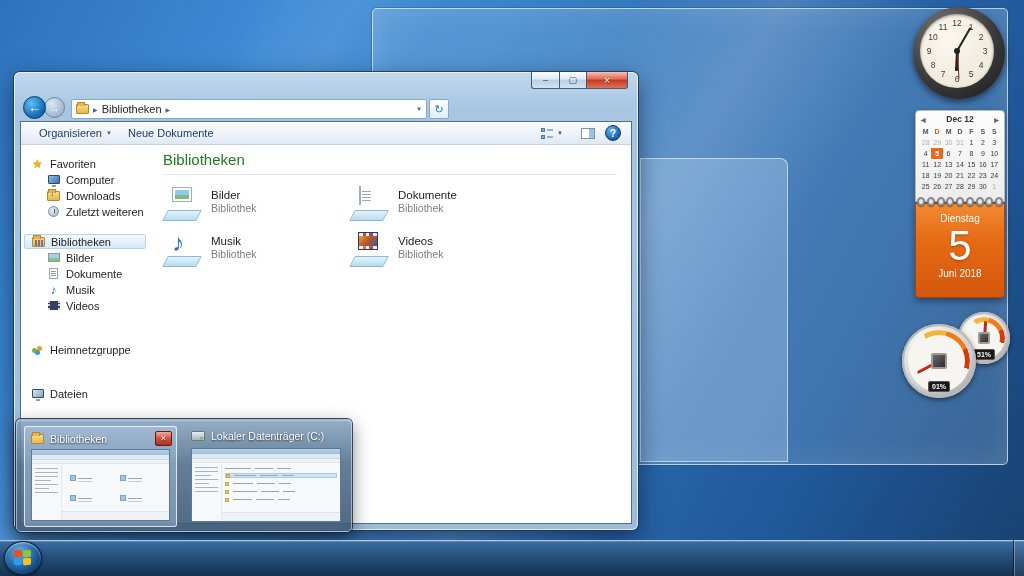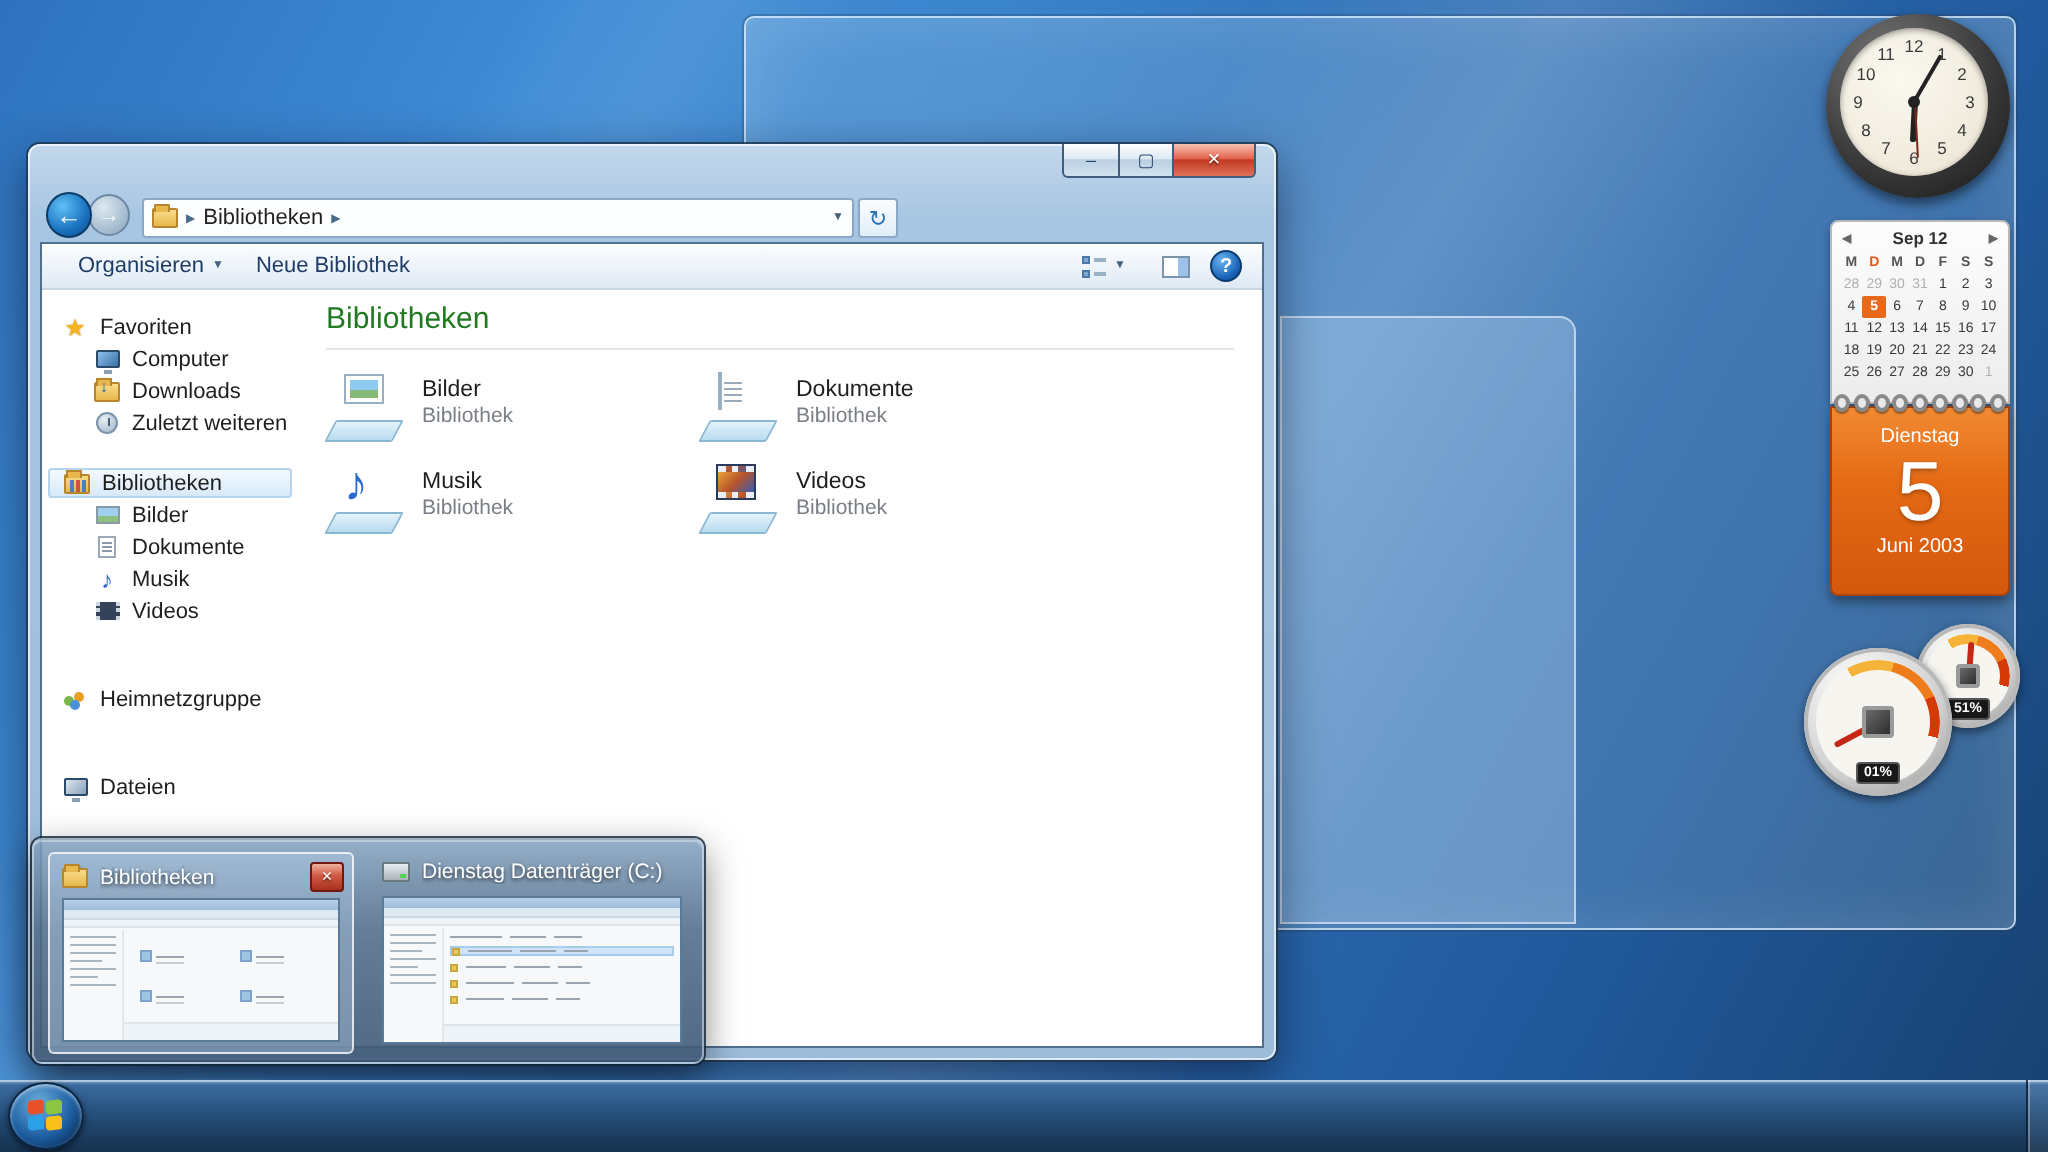--- a/index.html
+++ b/index.html
@@ -264,21 +264,21 @@
         <span>↻</span>
       </div>
 
     <div id="client">
       <div id="toolbar">
         <div class="tb-item">
           <span>Organisieren</span>
           <span class="dd">▼</span>
         </div>
         <div class="tb-item">
-          <span>Neue Bibliothek</span>
+          <span>Neue Dokumente</span>
         </div>
         <div class="tb-right">
           <div class="tb-item" style="gap:3px;">
             <span class="views-ico">
               <span class="views-row">
                   <i class="views-sq"></i>
                   <i class="views-bar"></i>
                 </span>
               <span class="views-row">
                   <i class="views-sq"></i>
@@ -456,21 +456,21 @@
       <div class="hand minute" style="transform:rotate(30deg);"></div>
       <div class="hand second" style="transform:rotate(177deg);"></div>
       <div class="clock-pin"></div>
     </div>
   </div>
 
   <div id="gadget-cal" class="abs">
     <div class="cal-paper">
       <div class="cal-head">
         <span class="cal-nav">◀</span>
-        <span>Sep 12</span>
+        <span>Dec 12</span>
         <span class="cal-nav">▶</span>
       </div>
       <div class="cal-grid">
         <span class="cal-cell hdr">M</span>
         <span class="cal-cell hdr today">D</span>
         <span class="cal-cell hdr">M</span>
         <span class="cal-cell hdr">D</span>
         <span class="cal-cell hdr">F</span>
         <span class="cal-cell hdr">S</span>
         <span class="cal-cell hdr">S</span>
@@ -518,21 +518,21 @@
         <i></i>
         <i></i>
         <i></i>
         <i></i>
         <i></i>
         <i></i>
       </div>
     <div class="cal-orange">
       <div class="cal-weekday">Dienstag</div>
       <div class="cal-bigday">5</div>
-      <div class="cal-monthyear">Juni 2003</div>
+      <div class="cal-monthyear">Juni 2018</div>
     </div>
   </div>
 
   <div id="gadget-cpu" class="abs">
     <div class="gauge" style="left:58px; top:2px; width:52px; height:52px;">
       <div class="gauge-face" style="left:5px; top:5px; width:42px; height:42px;">
         <div class="gauge-arc"></div>
           <div class="gauge-arc-mask"></div>
         <div class="needle" style="left:19.5px; top:4px; height:17px; transform:rotate(4deg);"></div>
         <div class="chip" style="left:15px; top:15px; width:12px; height:12px;"></div>
@@ -589,21 +589,21 @@
                 <i></i>
               </div>
             <div class="mw-foot"></div>
           </div>
         </div>
       </div>
     </div>
     <div class="thumb" id="thumb2">
       <div class="thumb-head">
         <span class="drive-ico"></span>
-        <span class="thumb-title">Dienstag Datenträger (C:)</span>
+        <span class="thumb-title">Lokaler Datenträger (C:)</span>
       </div>
       <div class="mini-win">
         <div class="mw-titlebar"></div>
           <div class="mw-addr"></div>
           <div class="mw-tools"></div>
         <div class="mw-body">
           <div class="mw-side">
               <i></i>
               <i></i>
               <i style="width:70%;"></i>

